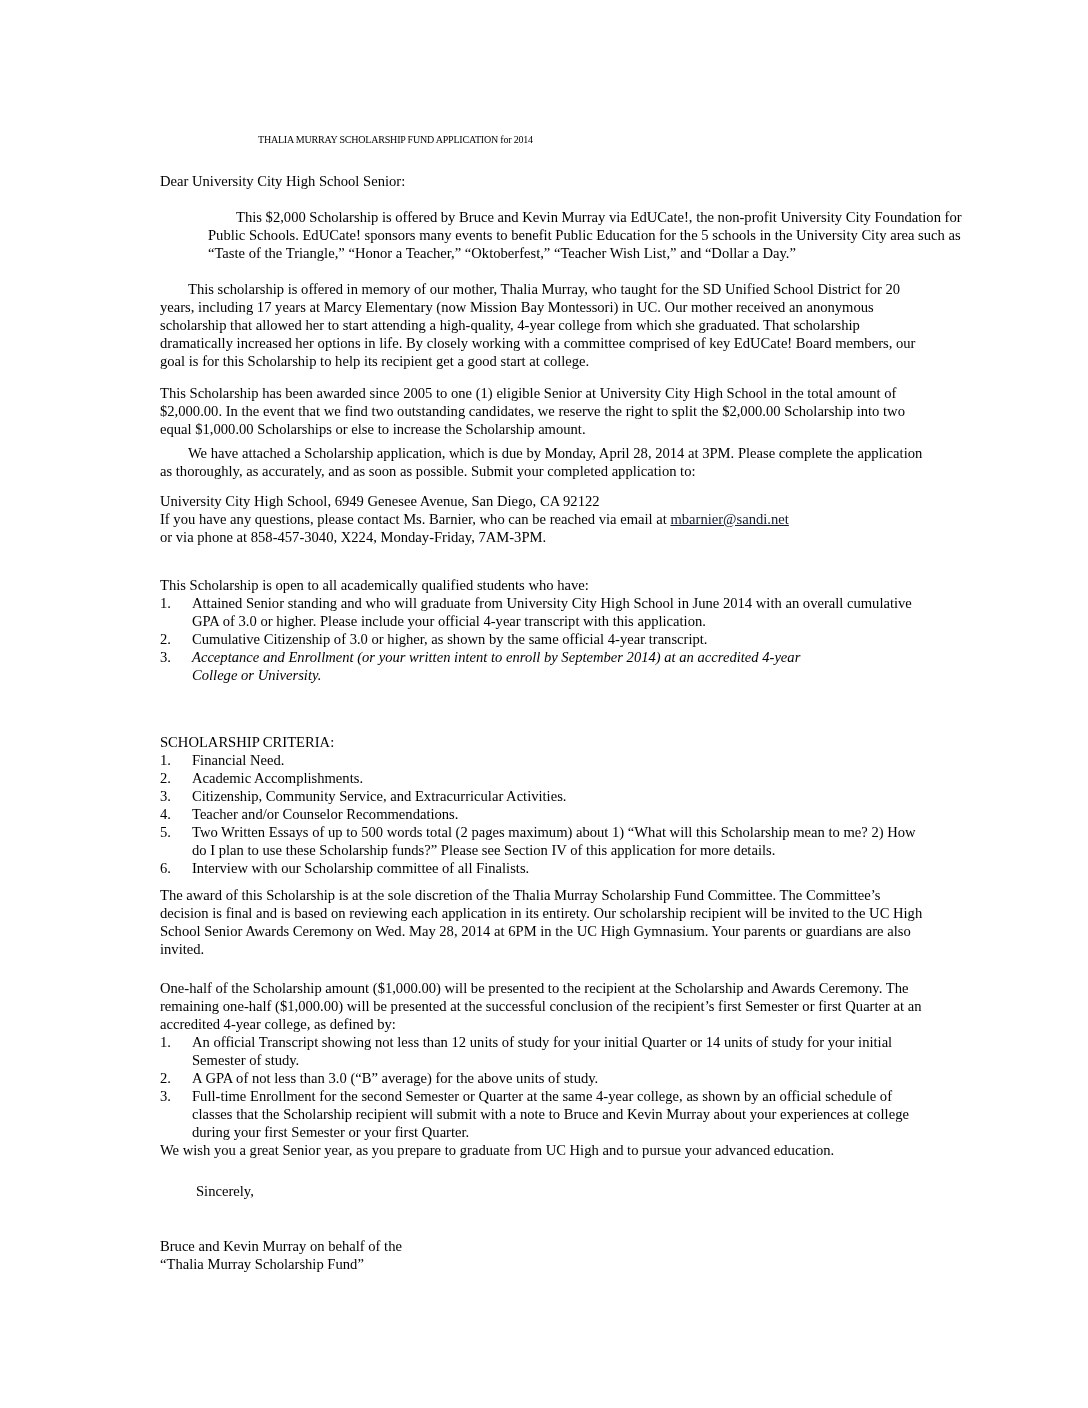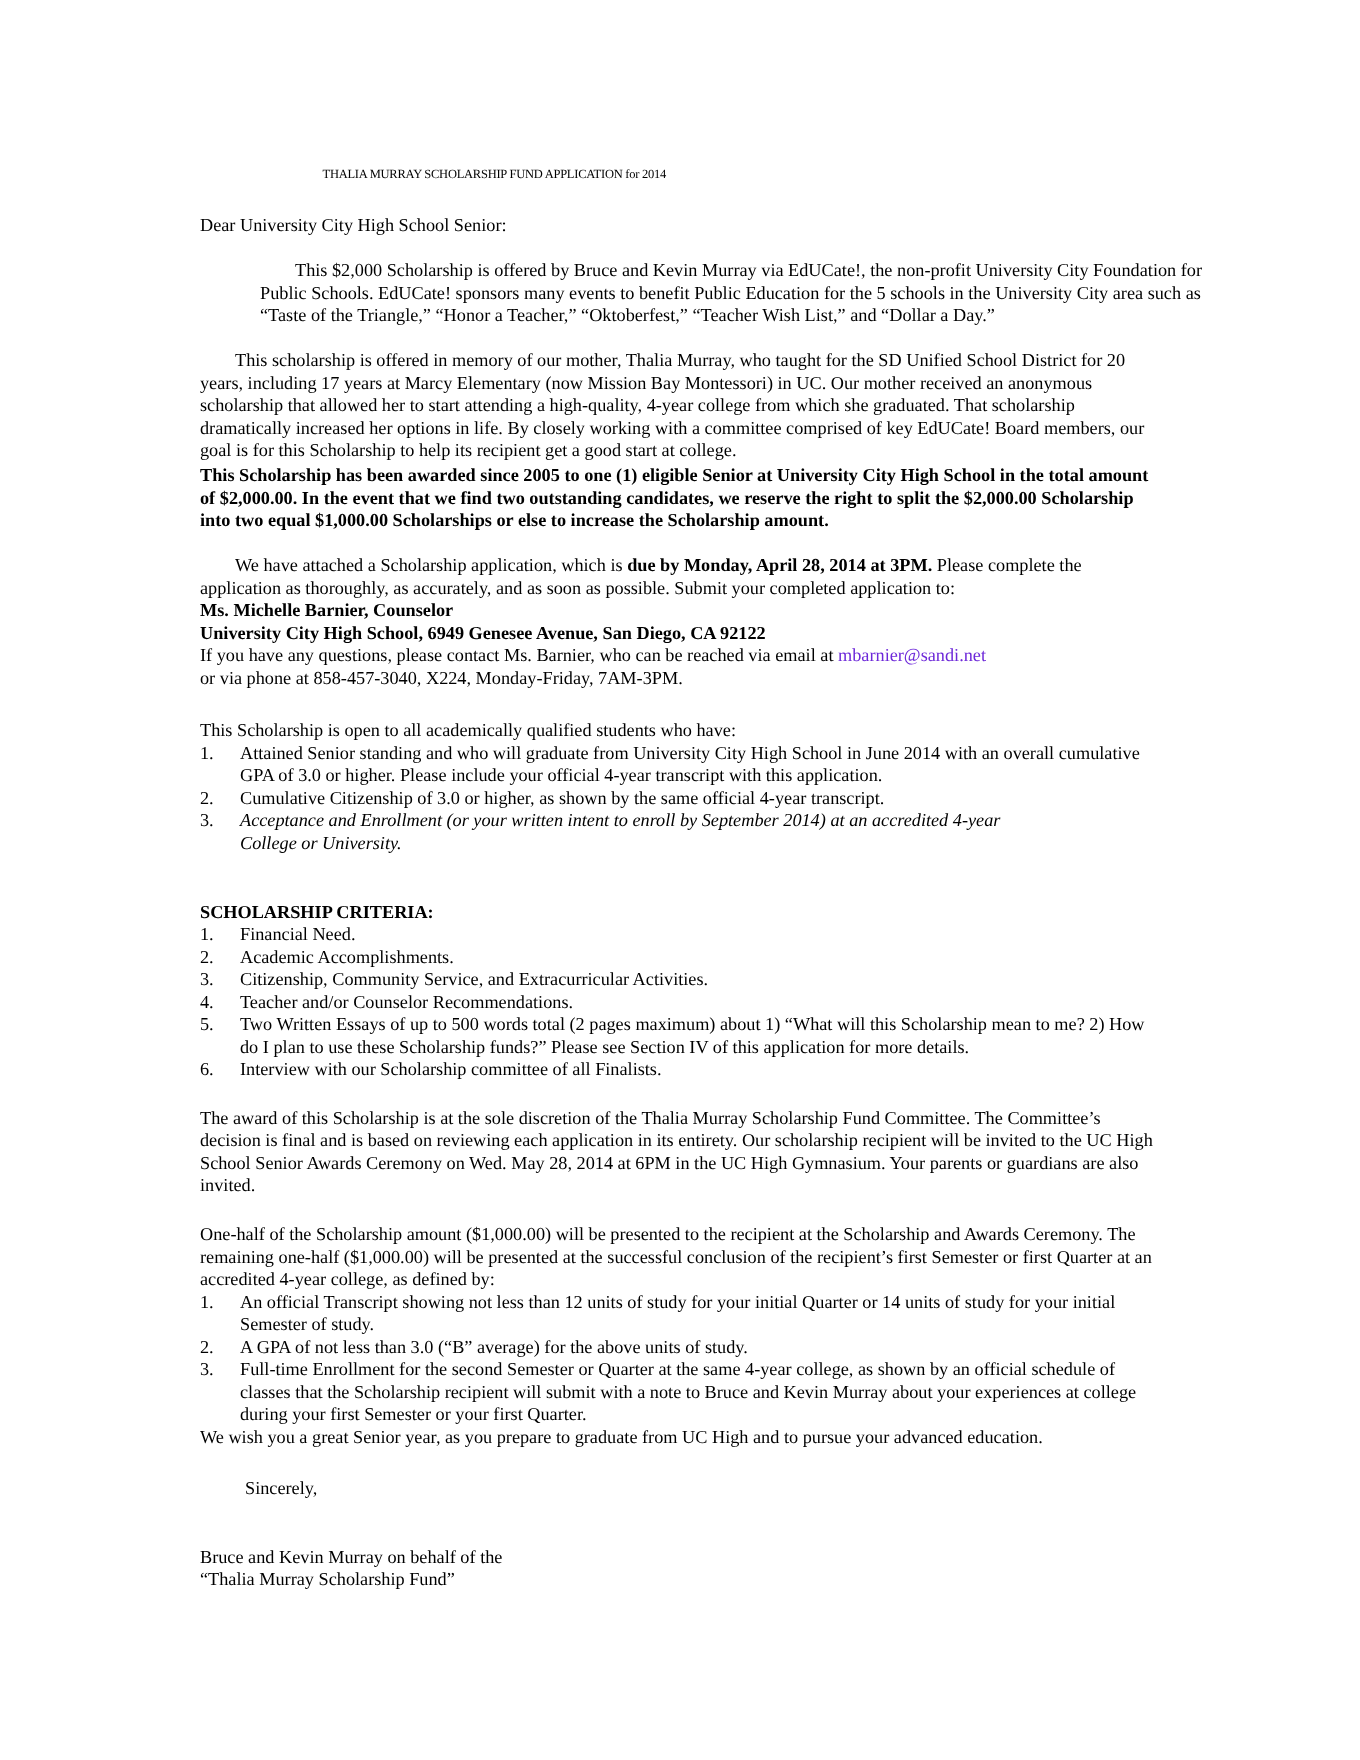--- a/index.html
+++ b/index.html
@@ -9,22 +9,22 @@
       color: #000; font-size: 14.6px; line-height: 18px;
     }
     .page { position: absolute; left: 160px; top: 0; width: 770px; }
     .title {
       position: absolute; left: 98px; top: 131px; width: 700px;
       font-weight: normal; font-size: 10px; letter-spacing: -0.2px;
     }
     .blk { position: absolute; left: 0; width: 770px; }
     p { margin: 0; }
     .indent { text-indent: 28px; }
-    .b { font-weight: bold; }
-    .link { color: #6d28d9; }
+    .b { font-weight: normal; margin-top: 12px; }
+    .link { color: #0f172a; text-decoration: underline; }
     .list-item { display: flex; }
     .num { width: 32px; flex: 0 0 32px; }
     .txt { flex: 1; }
   </style>
 </head>
 <body>
 
 <div class="page">
 
   <div class="title" style="left:98px;">THALIA MURRAY SCHOLARSHIP FUND APPLICATION for 2014</div>
@@ -34,21 +34,20 @@
   <p class="blk indent" style="top:208px;margin-left:48px;">This $2,000 Scholarship is offered by Bruce and Kevin Murray via EdUCate!, the non-profit University City Foundation for Public Schools.  EdUCate! sponsors many events to benefit Public Education for the 5 schools in the University City area such as “Taste of the Triangle,” “Honor a Teacher,” “Oktoberfest,” “Teacher Wish List,” and “Dollar a Day.”</p>
 
   <p class="blk indent" style="top:280px;">This scholarship is offered in memory of our mother, Thalia Murray, who taught for the SD Unified School District for 20 years, including 17 years at Marcy Elementary (now Mission Bay Montessori) in UC.  Our mother received an anonymous scholarship that allowed her to start attending a high-quality, 4-year college from which she graduated. That scholarship dramatically increased her options in life.  By closely working with a committee comprised of key EdUCate! Board members, our goal is for this Scholarship to help its recipient get a good start at college.</p>
 
   <p class="blk b" style="top:372px;">This Scholarship has been awarded since 2005 to one (1) eligible Senior at University City High School in the total amount of $2,000.00.  In the event that we find two outstanding candidates, we reserve the right to split the $2,000.00 Scholarship into two equal $1,000.00 Scholarships or else to increase the Scholarship amount.</p>
 
   <div class="blk" style="top:444px;">
     <p class="indent">
       <span>We have attached a Scholarship application, which is </span><span class="b">due by Monday, April 28, 2014 at 3PM.</span><span>  Please complete the application as thoroughly, as accurately, and as soon as possible. Submit your completed application to:</span>
     </p>
-    <p class="b">Ms. Michelle Barnier, Counselor</p>
     <p class="b">University City High School, 6949 Genesee Avenue, San Diego, CA  92122</p>
     <p>
       <span>If you have any questions, please contact Ms. Barnier, who can be reached via email at </span><span class="link">mbarnier@sandi.net</span>
     </p>
     <p>or via phone at 858-457-3040, X224, Monday-Friday, 7AM-3PM.</p>
   </div>
 
   <div class="blk" style="top:576px;">
     <p>This Scholarship is open to all academically qualified students who have:</p>
     <div class="list-item">

